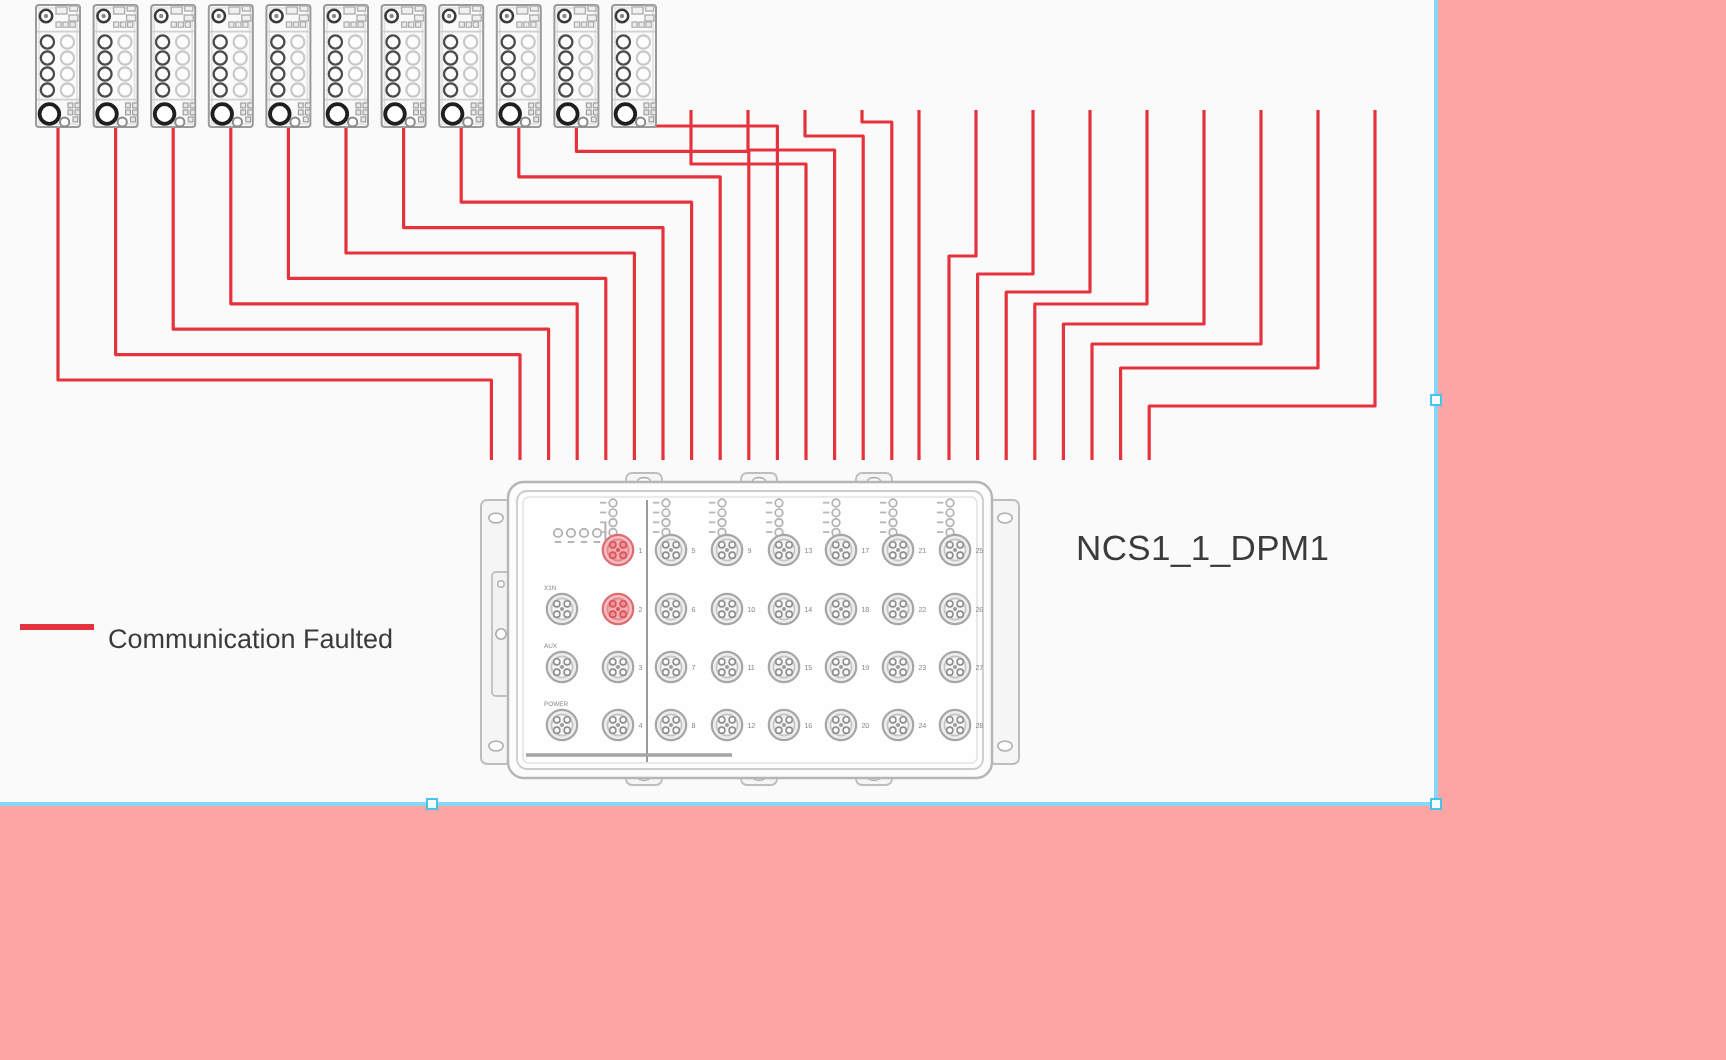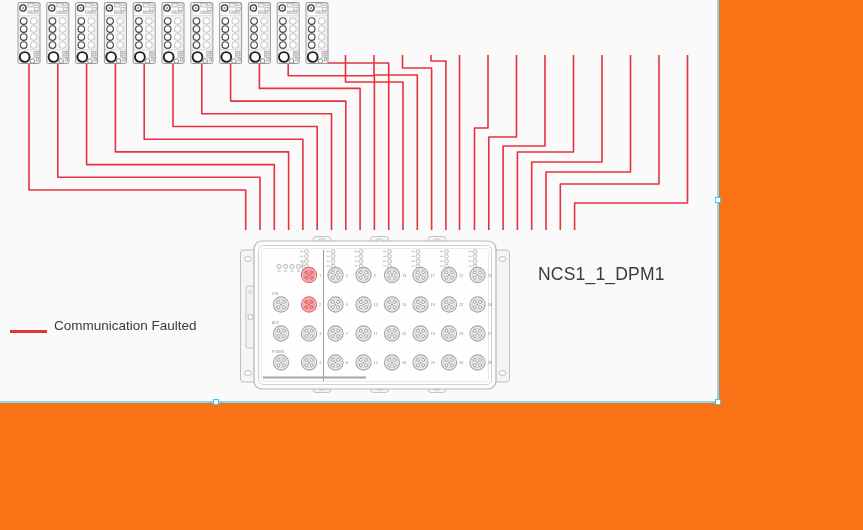--- a/index.html
+++ b/index.html
@@ -1,27 +1,27 @@
 <!DOCTYPE html>
 <html><head>
 <meta charset="utf-8">
 <style>
   html,body{margin:0;padding:0;background:#d6d6d6;}
-  .stage{position:relative;width:863px;height:530px;overflow:hidden;background:#f97316;
+  .stage{position:relative;width:863px;height:530px;overflow:hidden;background:#fca5a5;
          font-family:"Liberation Sans",sans-serif;}
   .canvas{position:absolute;left:0;top:0;width:719px;height:403px;background:#fafafa;}
   .sel-border{position:absolute;background:#86d7f3;}
   .sel-right{left:717.4px;top:0;width:1.6px;height:403px;}
   .sel-bottom{left:0;top:401.4px;width:719px;height:1.6px;}
   .handle{position:absolute;width:5.5px;height:5.5px;background:#f4fdff;
           border:1px solid #47c2ec;box-sizing:border-box;}
   .device-label{position:absolute;left:538px;top:264px;font-size:17.5px;color:#3b3b3b;
                 letter-spacing:.2px;white-space:nowrap;}
   .legend{position:absolute;left:10px;top:312px;}
-  .legend-row{display:flex;align-items:flex-end;height:21px;}
+  .legend-row{display:flex;align-items:flex-start;height:21px;}
   .legend-swatch{width:37px;height:2.6px;margin-right:7px;flex:0 0 auto;}
   .legend-text{font-size:13.5px;color:#3a3a3a;white-space:nowrap;}
   svg{position:absolute;left:0;top:0;}
   text{font-family:"Liberation Sans",sans-serif;}
 </style>
 </head>
 <body>
 
 <div class="stage">
   <div class="canvas">

